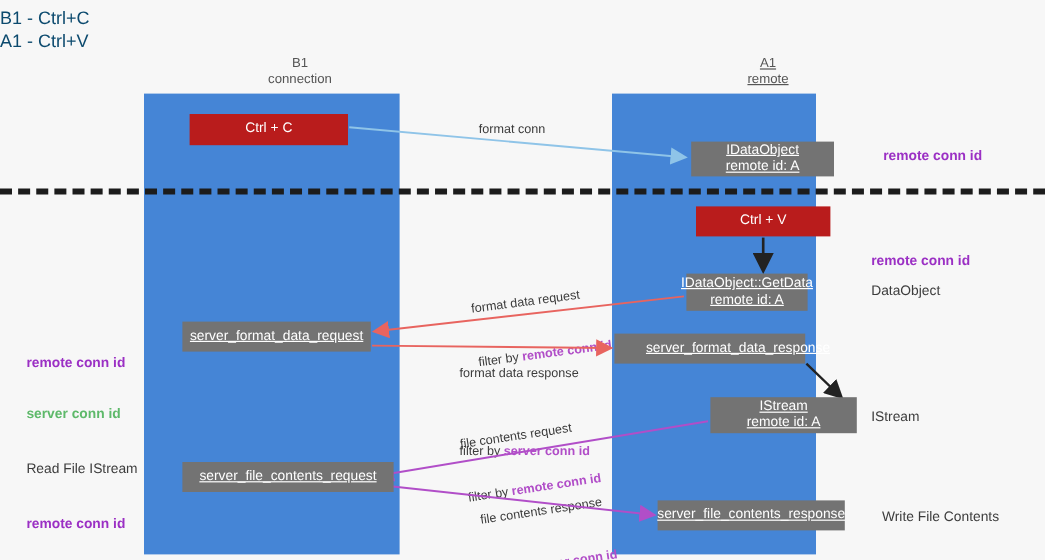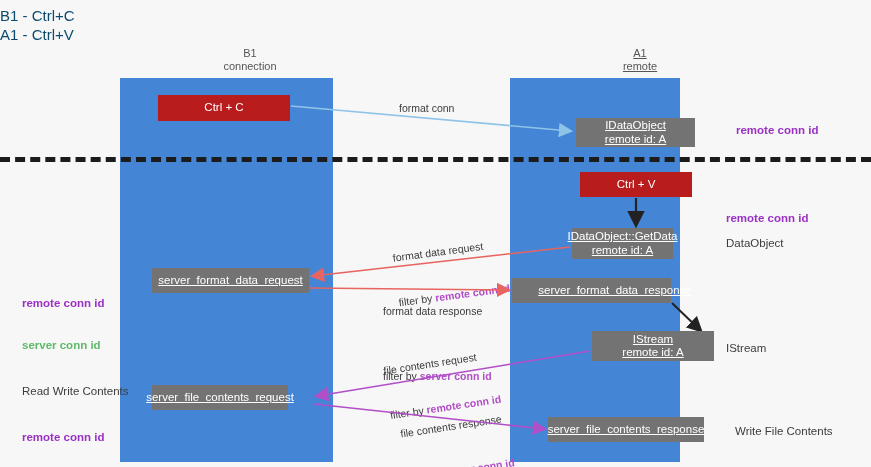--- a/index.html
+++ b/index.html
@@ -77,21 +77,21 @@
   .green { background: #b91c1c; }
   .orange { background: #737373; text-decoration: underline; }
 
   #box-ctrlc  { left: 158px; top: 95px;  width: 132px; height: 26px; }
   #box-getido { left: 576px; top: 118px; width: 119px; height: 29px; }
   #box-ctrlv  { left: 580px; top: 172px; width: 112px; height: 25px; }
   #box-getdata{ left: 572px; top: 228px; width: 101px; height: 31px; }
   #box-sfdreq { left: 152px; top: 268px; width: 157px; height: 25px; text-align: right; }
   #box-sfdres { left: 512px; top: 278px; width: 159px; height: 25px; padding-left: 47px; }
   #box-istream{ left: 592px; top: 331px; width: 122px; height: 30px; }
-  #box-sfcreq { left: 152px; top: 385px; width: 136px; height: 25px; }
+  #box-sfcreq { left: 152px; top: 385px; width: 176px; height: 25px; }
   #box-sfcres { left: 548px; top: 417px; width: 156px; height: 25px; }
 
   
   .sidelabel {
     font-size: 11.5px;
     color: #3c3c3c;
     white-space: pre;
     line-height: 14px;
   }
   .acc-purple { color: #9b30c4; font-weight: bold; }
@@ -193,21 +193,21 @@
 remote id: A</div>
   <div class="abs box orange" id="box-sfcreq">server_file_contents_request</div>
   <div class="abs box orange" id="box-sfcres">server_file_contents_response</div>
 
   <div class="abs sidelabel acc-purple" id="lbl-rc-top">remote conn id</div>
   <div class="abs sidelabel acc-purple" id="lbl-rc-mid">remote conn id</div>
   <div class="abs sidelabel" id="lbl-dataobject">DataObject</div>
   <div class="abs sidelabel" id="lbl-istream">IStream</div>
   <div class="abs sidelabel" id="lbl-writefile">Write File Contents</div>
 
-  <div class="abs sidelabel" id="lbl-readfile">Read Write Contents</div>
+  <div class="abs sidelabel" id="lbl-readfile">Read File IStream</div>
 
   <div class="abs sidelabel" id="lbl-left-ids">
     <div class="acc-purple">remote conn id</div>
     <div class="acc-green">server conn id</div>
   </div>
 
   <div class="abs sidelabel" id="lbl-left-ids2">
     <div class="acc-purple">remote conn id</div>
     
   </div>

